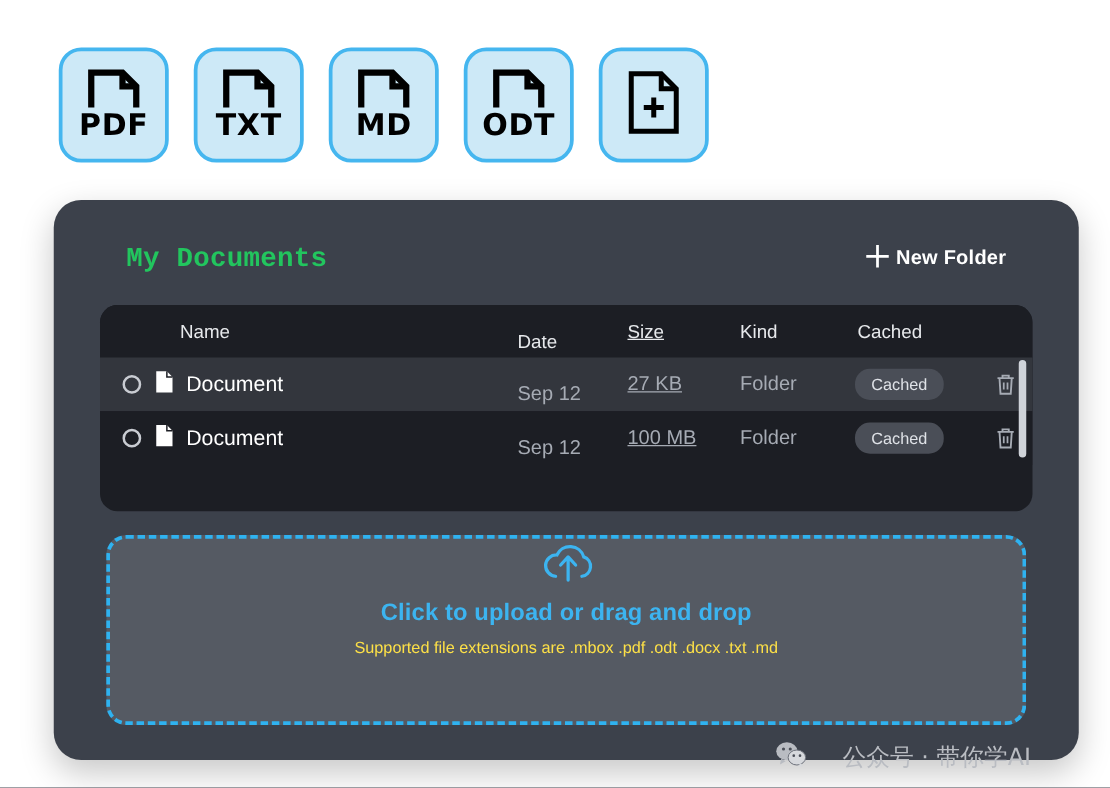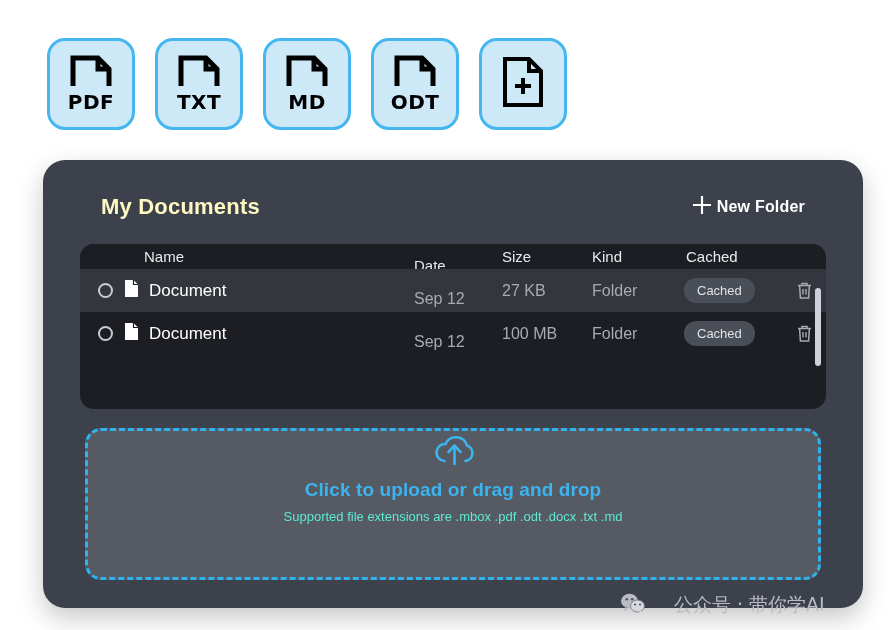--- a/index.html
+++ b/index.html
@@ -51,21 +51,21 @@
     top: 2px;
     left: 50%;
     transform: translateX(-50%);
   }
 
   .chip-label {
     position: absolute;
     bottom: 1px;
     left: 50%;
     transform: translateX(-50%);
-    font-size: 20px;
+    font-size: 24px;
     font-weight: bold;
     letter-spacing: 0.5px;
     color: #000000;
     font-family: "DejaVu Sans", sans-serif;
     white-space: nowrap;
   }
 
   
   #documents-panel {
     position: absolute;
@@ -87,22 +87,23 @@
     height: 42px;
     display: flex;
     align-items: center;
     justify-content: space-between;
     padding: 0 58px 0 58px;
   }
 
   #panel-title {
     font-size: 22px;
     font-weight: bold;
-    color: #fef9c3;
+    color: #22c55e;
     letter-spacing: 0.2px;
+    font-family: Liberation Mono, monospace;
   }
 
   #new-folder-button {
     display: flex;
     align-items: center;
     gap: 4px;
     cursor: pointer;
     color: #ffffff;
   }
 
@@ -127,35 +128,35 @@
   .table-row {
     position: relative;
     display: flex;
     align-items: center;
     height: 43px;
     padding-left: 18px;
     padding-right: 10px;
   }
 
   #table-head {
-    height: 25px;
+    height: 42px;
     background: #1c1e24;
   }
 
   #table-head .cell { color: #e7e9ec; font-size: 15px; }
 
   .row-body { background: #1c1e24; }
   .row-body.hovered { background: #33363d; }
 
   .cell { color: #a6abb4; font-size: 16px; white-space: nowrap; }
 
   .col-check { width: 26px; flex: none; display: flex; align-items: center; }
   .col-name  { width: 290px; flex: none; display: flex; align-items: center; gap: 10px; }
   .col-date  { width: 88px; flex: none; margin-top: 17px; }
-  .col-size  { width: 90px; flex: none; }
+  .col-size  { width: 90px; flex: none; text-decoration: underline; }
   .col-kind  { width: 92px; flex: none; }
   .col-cached{ width: 100px; flex: none; }
   .col-trash { width: 40px; flex: none; display: flex; justify-content: center; }
 
   #table-head .col-name { padding-left: 20px; }
   #table-head .col-cached { padding-left: 2px; }
 
   .file-name { color: #ffffff; font-size: 17px; }
 
   .checkbox-circle {
@@ -206,21 +207,21 @@
   }
 
   #drop-zone-title {
     color: #3cb4f0;
     font-size: 19px;
     font-weight: bold;
     letter-spacing: 0.1px;
   }
 
   #drop-zone-subtitle {
-    color: #5eead4;
+    color: #fde047;
     font-size: 13px;
   }
 
   
   #watermark {
     position: absolute;
     left: 620px;
     top: 592px;
     display: flex;
     align-items: center;

